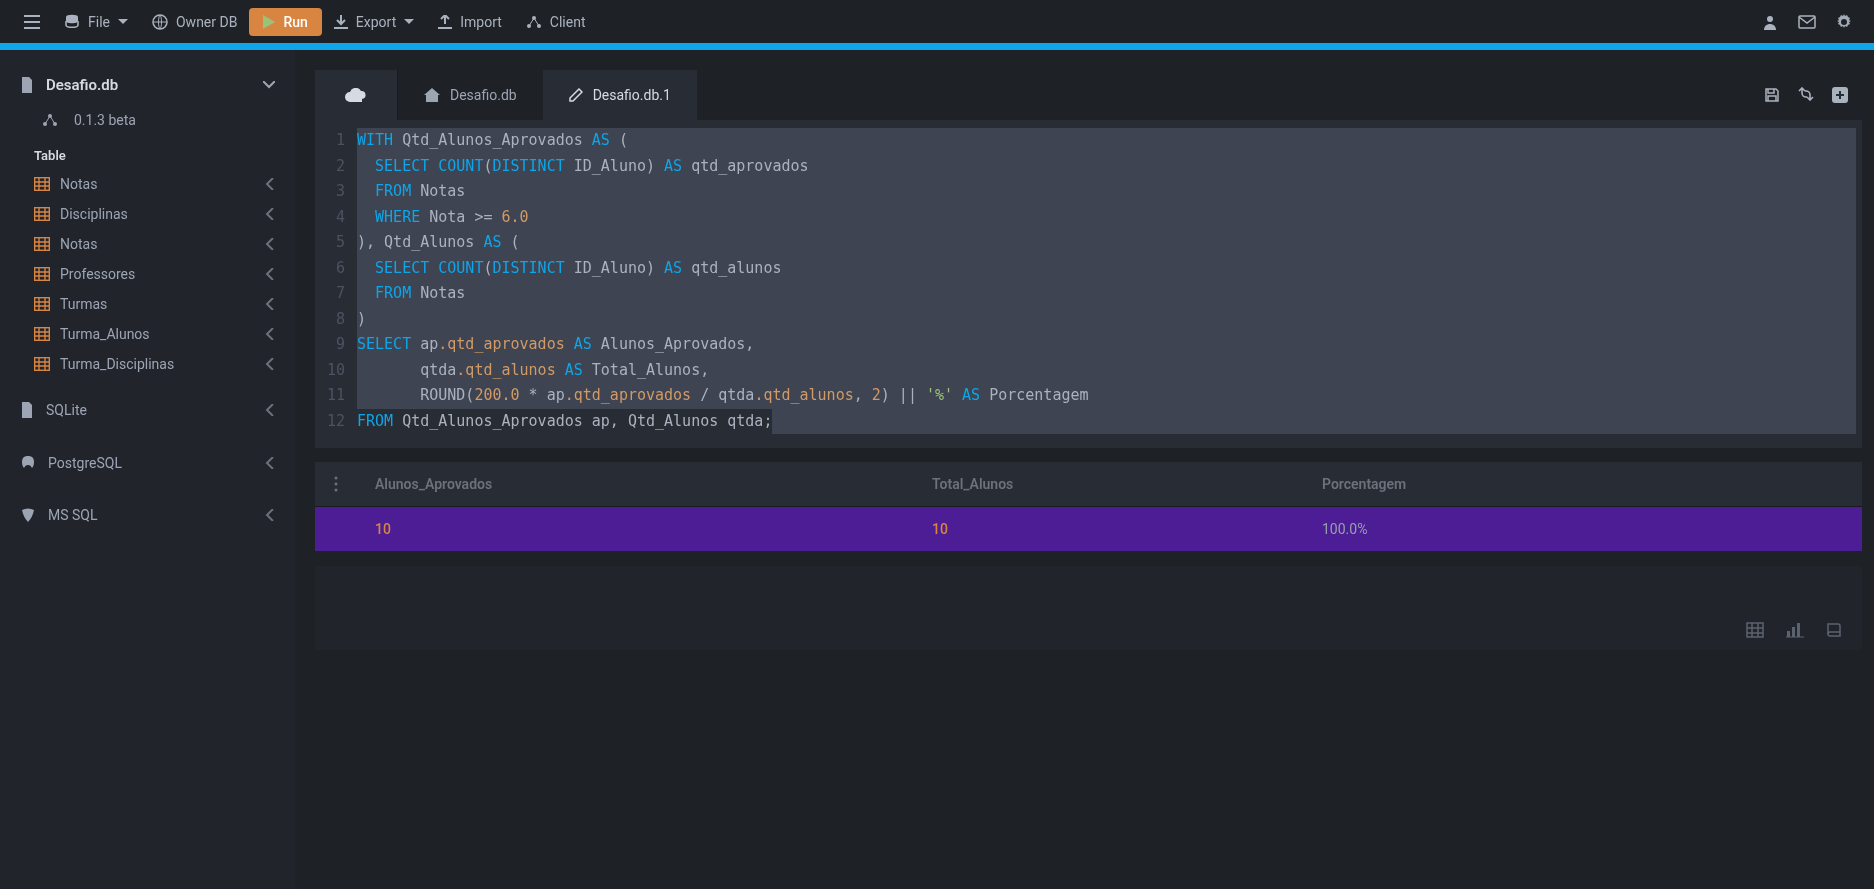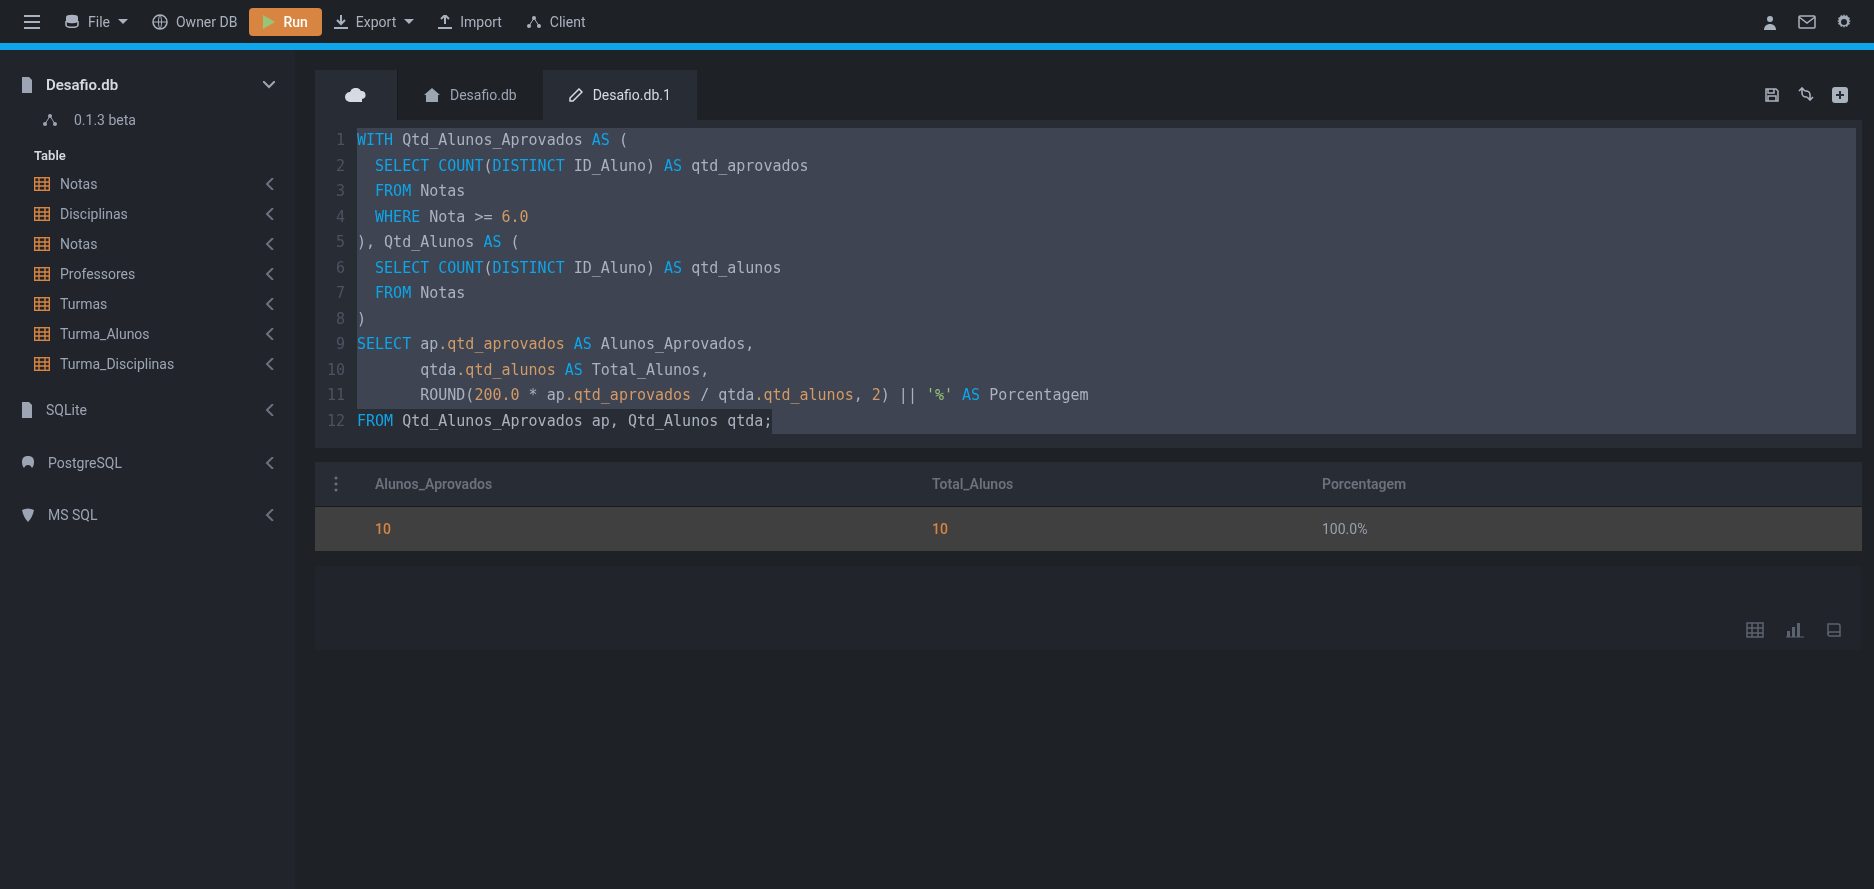--- a/index.html
+++ b/index.html
@@ -156,21 +156,21 @@
     margin-right: 6px;
   }
   .code .last-line { background: #282c34; display: inline-block; }
   .kw { color: #0ea5e9; }
   .ident { color: #d19a66; }
   .num { color: #d19a66; }
   .str { color: #98c379; }
 
   .result-wrap {
     margin-top: 14px;
-    background: #404040;
+    background: #4c1d95;
     display: flex;
     flex-direction: column;
   }
   .result-header {
     display: flex;
     background: #282c34;
     border-bottom: 1px solid #181a1f;
   }
   .rh-handle {
     width: 42px;

